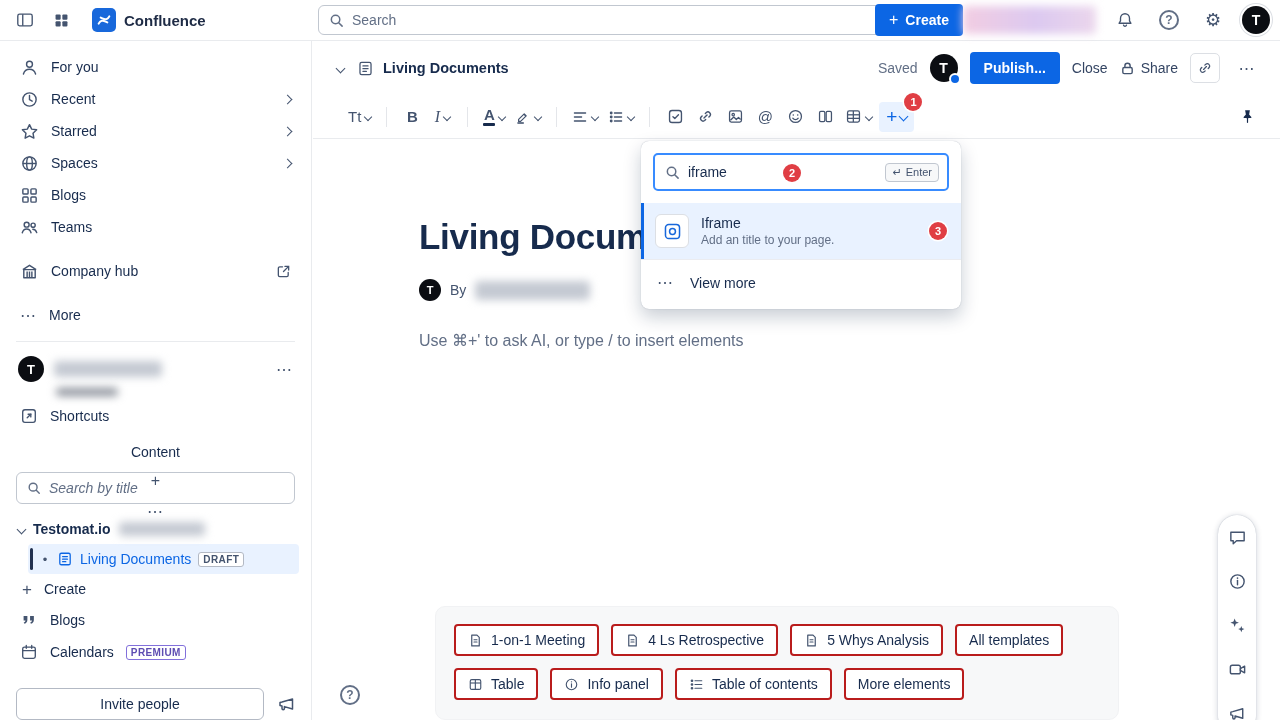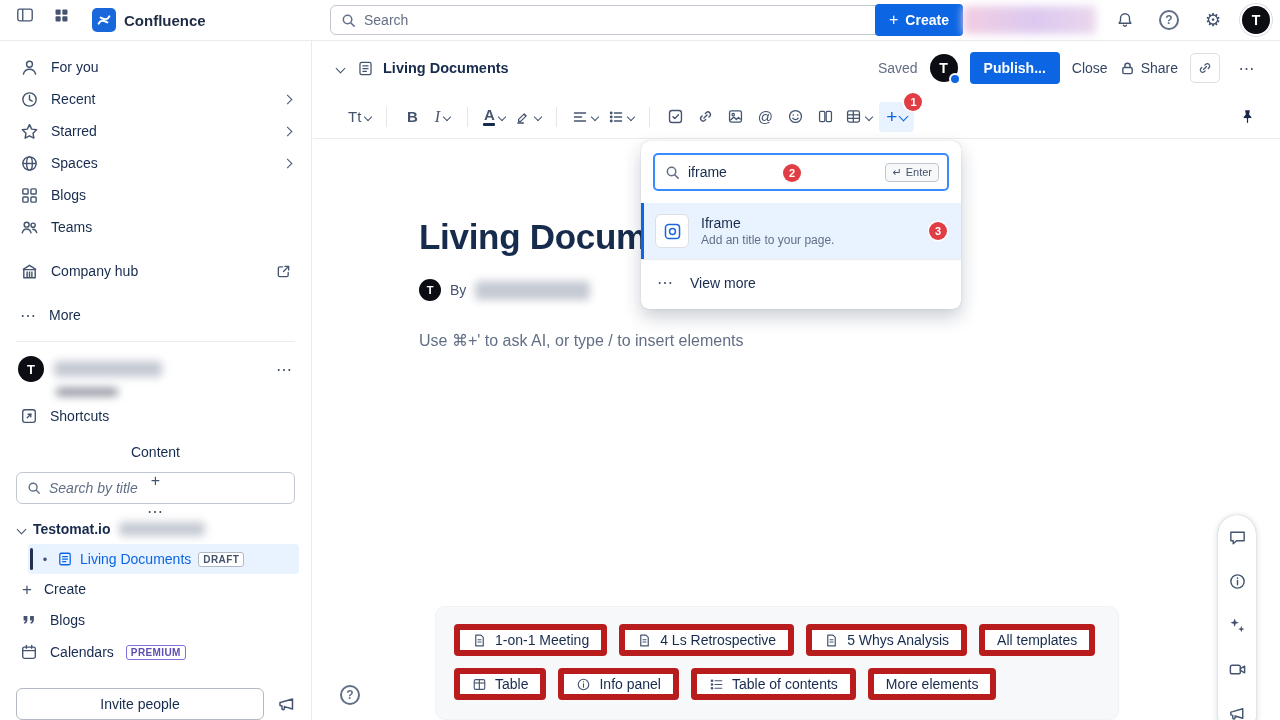--- a/index.html
+++ b/index.html
@@ -6,26 +6,26 @@
 html,body{width:1280px;height:720px;overflow:hidden;background:#fff;
   font-family:"Liberation Sans",sans-serif;font-size:14px;color:#172B4D;position:relative;}
 button{background:none;border:none;font-family:inherit;font-size:inherit;color:inherit;cursor:pointer;}
 input{font-family:inherit;font-size:14px;color:#172B4D;outline:none;}
 input::placeholder{color:#626F86;}
 svg{display:block;}
 
 
 .topbar{position:absolute;top:0;left:0;width:1280px;height:41px;background:#fff;
   border-bottom:1px solid #E9EBEE;z-index:20;}
-.tb-left{position:absolute;left:10px;top:0;height:40px;display:flex;gap:6px;}
+.tb-left{position:absolute;left:10px;top:0;height:40px;display:flex;align-items:center;gap:6px;}
 .icon-btn{width:30px;height:30px;display:flex;align-items:center;justify-content:center;border-radius:4px;color:#44546F;}
 .brand{display:flex;align-items:center;gap:8px;margin-left:10px;}
 .logo{width:24px;height:24px;border-radius:5px;background:#1868DB;display:flex;align-items:center;justify-content:center;}
 .brand-name{font-size:15px;font-weight:700;color:#1E2B45;}
-.tb-search{position:absolute;left:330px;top:5px;width:628px;height:30px;border:1px solid #C1C7D0;
+.tb-search{position:absolute;left:318px;top:5px;width:628px;height:30px;border:1px solid #C1C7D0;
   border-radius:6px;display:flex;align-items:center;padding:0 10px;gap:8px;background:#fff;}
 .tb-search input{border:none;flex:1;background:transparent;}
 .create-btn{position:absolute;left:875px;top:4px;height:32px;padding:0 14px;background:#0C66E4;color:#fff;
   border-radius:4px;display:flex;align-items:center;gap:7px;font-weight:600;}
 .create-plus{font-size:16px;font-weight:400;line-height:1;}
 .tb-right{position:absolute;right:10px;top:0;height:40px;display:flex;align-items:center;gap:14px;}
 .blur{filter:blur(4px);border-radius:4px;}
 .blur-pink{width:133px;height:28px;background:linear-gradient(90deg,#F2CDE2,#DCC9F0 55%,#EBD6EC);}
 .tlogo{background:#0B0D12;color:#fff;border-radius:50%;display:flex;align-items:center;justify-content:center;
   font-weight:700;}
@@ -127,21 +127,21 @@
 .mi-title{font-size:14px;color:#172B4D;}
 .mi-desc{font-size:12px;color:#626F86;margin-top:2px;}
 .im-divider{border-top:1px solid #EBECF0;margin-top:0;}
 .view-more{display:flex;align-items:center;gap:16px;padding:13px 16px;color:#172B4D;}
 
 
 .templates{position:absolute;left:122px;top:565px;width:684px;height:114px;background:#F7F8F9;
   border:1px solid #F1F2F4;border-radius:10px;padding:17px 18px;display:flex;flex-direction:column;gap:12px;}
 .tpl-row{display:flex;gap:12px;}
 .tpl-btn{height:32px;display:flex;align-items:center;gap:8px;padding:0 12px;background:#fff;
-  border:6px solid #b91c1c;border-radius:4px;color:#172B4D;text-align:right;}
+  border:2px solid #b91c1c;border-radius:4px;color:#172B4D;text-align:right;}
 .help-circle{position:absolute;left:27px;top:644px;width:20px;height:20px;border:2px solid #626F86;
   border-radius:50%;color:#626F86;font-size:12px;font-weight:700;display:flex;align-items:center;justify-content:center;}
 
 
 .right-rail{position:absolute;right:24px;top:515px;width:38px;height:220px;background:#fff;border-radius:19px;
   box-shadow:0 1px 6px rgba(9,30,66,.2),0 0 1px rgba(9,30,66,.3);display:flex;flex-direction:column;
   align-items:center;padding-top:10px;gap:20px;z-index:15;}
 .rail-btn{width:24px;height:24px;display:flex;align-items:center;justify-content:center;color:#44546F;}
 </style>
 </head>

